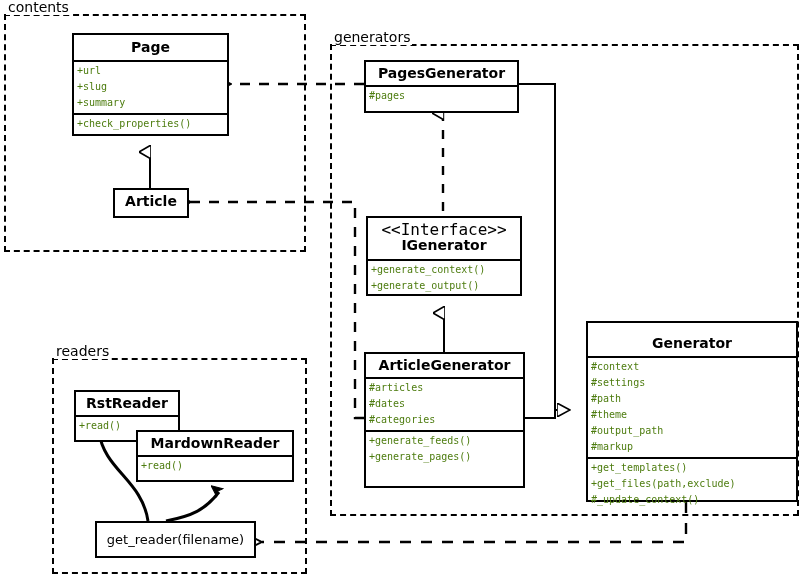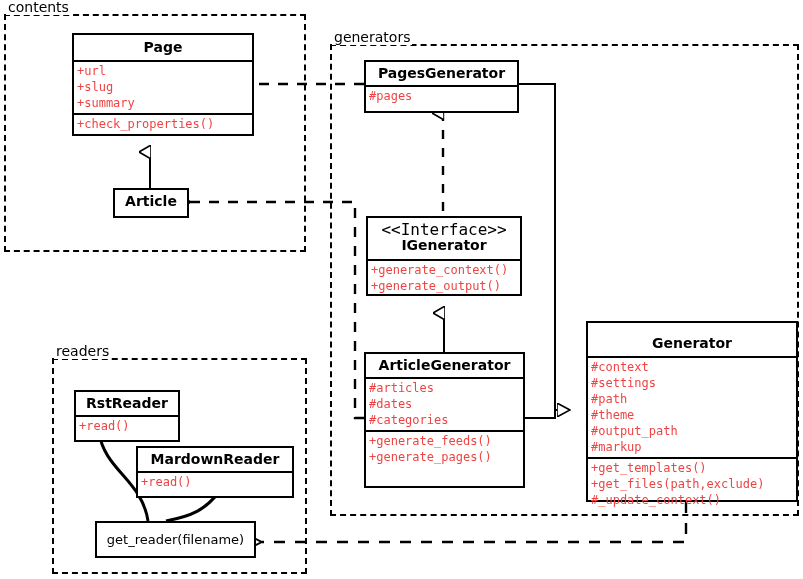--- a/index.html
+++ b/index.html
@@ -69,24 +69,24 @@
     text-align: center;
     padding: 0 6px 5px 6px;
     line-height: 17px;
     color: #000;
   }
   .sep {
     border-top: 2px solid #000;
   }
   .cls-attrs, .cls-ops {
     font-family: "DejaVu Sans Mono", monospace;
-    font-size: 12px;
+    font-size: 10px;
     line-height: 16px;
     padding: 1px 2px 2px 3px;
-    color: #ef4444;
+    color: #4d7c0f;
   }
   .cls-attrs div, .cls-ops div {
     white-space: pre;
   }
   
   .plain-box {
     position: absolute;
     border: 2px solid #000;
     box-sizing: border-box;
     background: #ffffff;
@@ -162,21 +162,21 @@
 
     <g>
       <path d="M148,521 C 142,480 104,470 99,432" fill="none" stroke="#000" stroke-width="3" marker-end="url(#solidArrowUp)"></path>
     </g>
 
     <g>
       <path d="M166,521 C 192,516 205,510 219,492" fill="none" stroke="#000" stroke-width="3" marker-end="url(#solidArrowUp)"></path>
     </g>
   </svg>
 
-  <div class="cls" style="left:72px; top:33px; width:182px; height:103px;">
+  <div class="cls" style="left:72px; top:33px; width:157px; height:103px;">
     <div class="cls-name">Page</div>
     <div class="sep"></div>
     <div class="cls-attrs">
       <div>+url</div>
       <div>+slug</div>
       <div>+summary</div>
     </div>
     <div class="sep"></div>
     <div class="cls-ops">
       <div>+check_properties()</div>
@@ -240,21 +240,21 @@
   </div>
 
   <div class="cls" style="left:74px; top:390px; width:106px; height:52px;">
     <div class="cls-name" style="padding:3px 6px 4px 6px;">RstReader</div>
     <div class="sep"></div>
     <div class="cls-ops">
       <div>+read()</div>
     </div>
   </div>
 
-  <div class="cls" style="left:136px; top:430px; width:158px; height:52px;margin-top:16px;">
+  <div class="cls" style="left:136px; top:430px; width:158px; height:52px;">
     <div class="cls-name" style="padding:3px 6px 4px 6px;">MardownReader</div>
     <div class="sep"></div>
     <div class="cls-ops">
       <div>+read()</div>
     </div>
   </div>
 
   <div class="plain-box" style="left:95px; top:521px; width:161px; height:37px;">
     <span>get_reader(filename)</span>
   </div>

